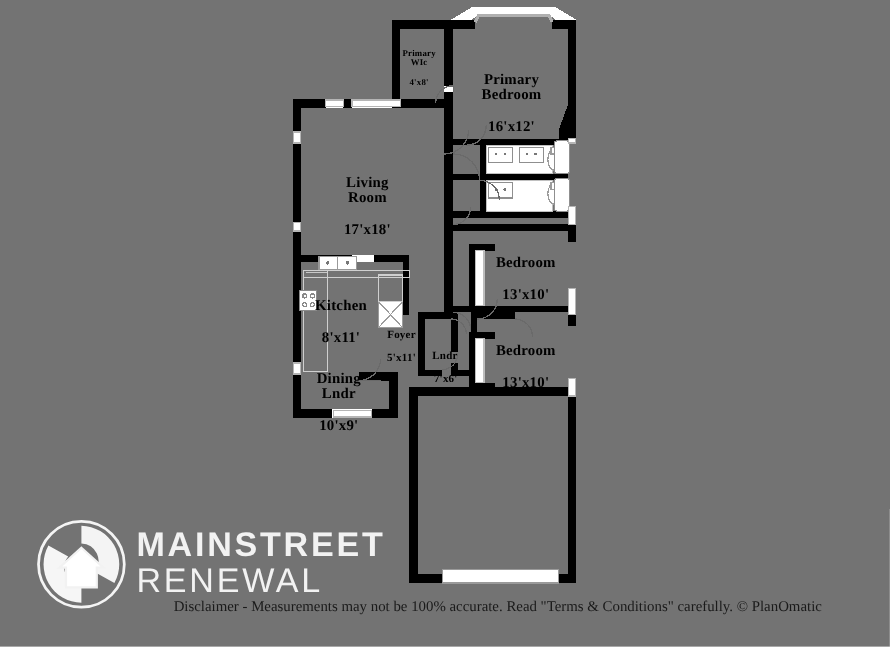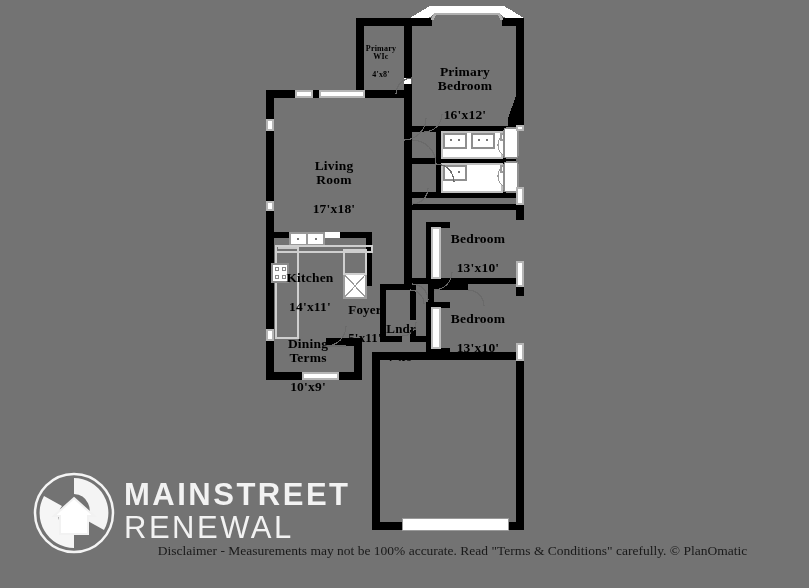--- a/index.html
+++ b/index.html
@@ -74,21 +74,21 @@
     position: absolute;
     text-align: center;
     font-family: "Liberation Serif", serif;
     font-weight: bold;
     color: #000000;
     line-height: 1.08em;
     white-space: pre-line;
     letter-spacing: 0.2px;
   }
   .rlabel.big   { font-size: 13.5px; }
-  .rlabel.small { font-size: 13px; }
+  .rlabel.small { font-size: 10px; }
   .rlabel.tiny  { font-size: 8px; }
 </style>
 </head>
 <body>
 
 <div id="page">
 
   <div id="watermark">
     <div class="wm-mark">
       <svg width="92" height="82" viewBox="0 0 92 82" aria-hidden="true">
@@ -314,26 +314,26 @@
     </div>
 
     <div class="rlabel big" style="left:280px; top:144px; width:108px;">
       <div>Living
 Room</div>
       <div>17'x18'</div>
     </div>
 
     <div class="rlabel big" style="left:258px; top:256px; width:104px;">
       <div>Kitchen</div>
-      <div>14'x11'</div>
+      <div>8'x11'</div>
     </div>
 
     <div class="rlabel big" style="left:256px; top:322px; width:104px;">
       <div>Dining
-Terms</div>
+Lndr</div>
       <div>10'x9'</div>
     </div>
 
     <div class="rlabel small" style="left:341px; top:289px; width:48px;">
       <div>Foyer</div>
       <div>5'x11'</div>
     </div>
 
     <div class="rlabel small" style="left:372px; top:308px; width:44px;text-align:right;">
       <div>Lndr</div>

